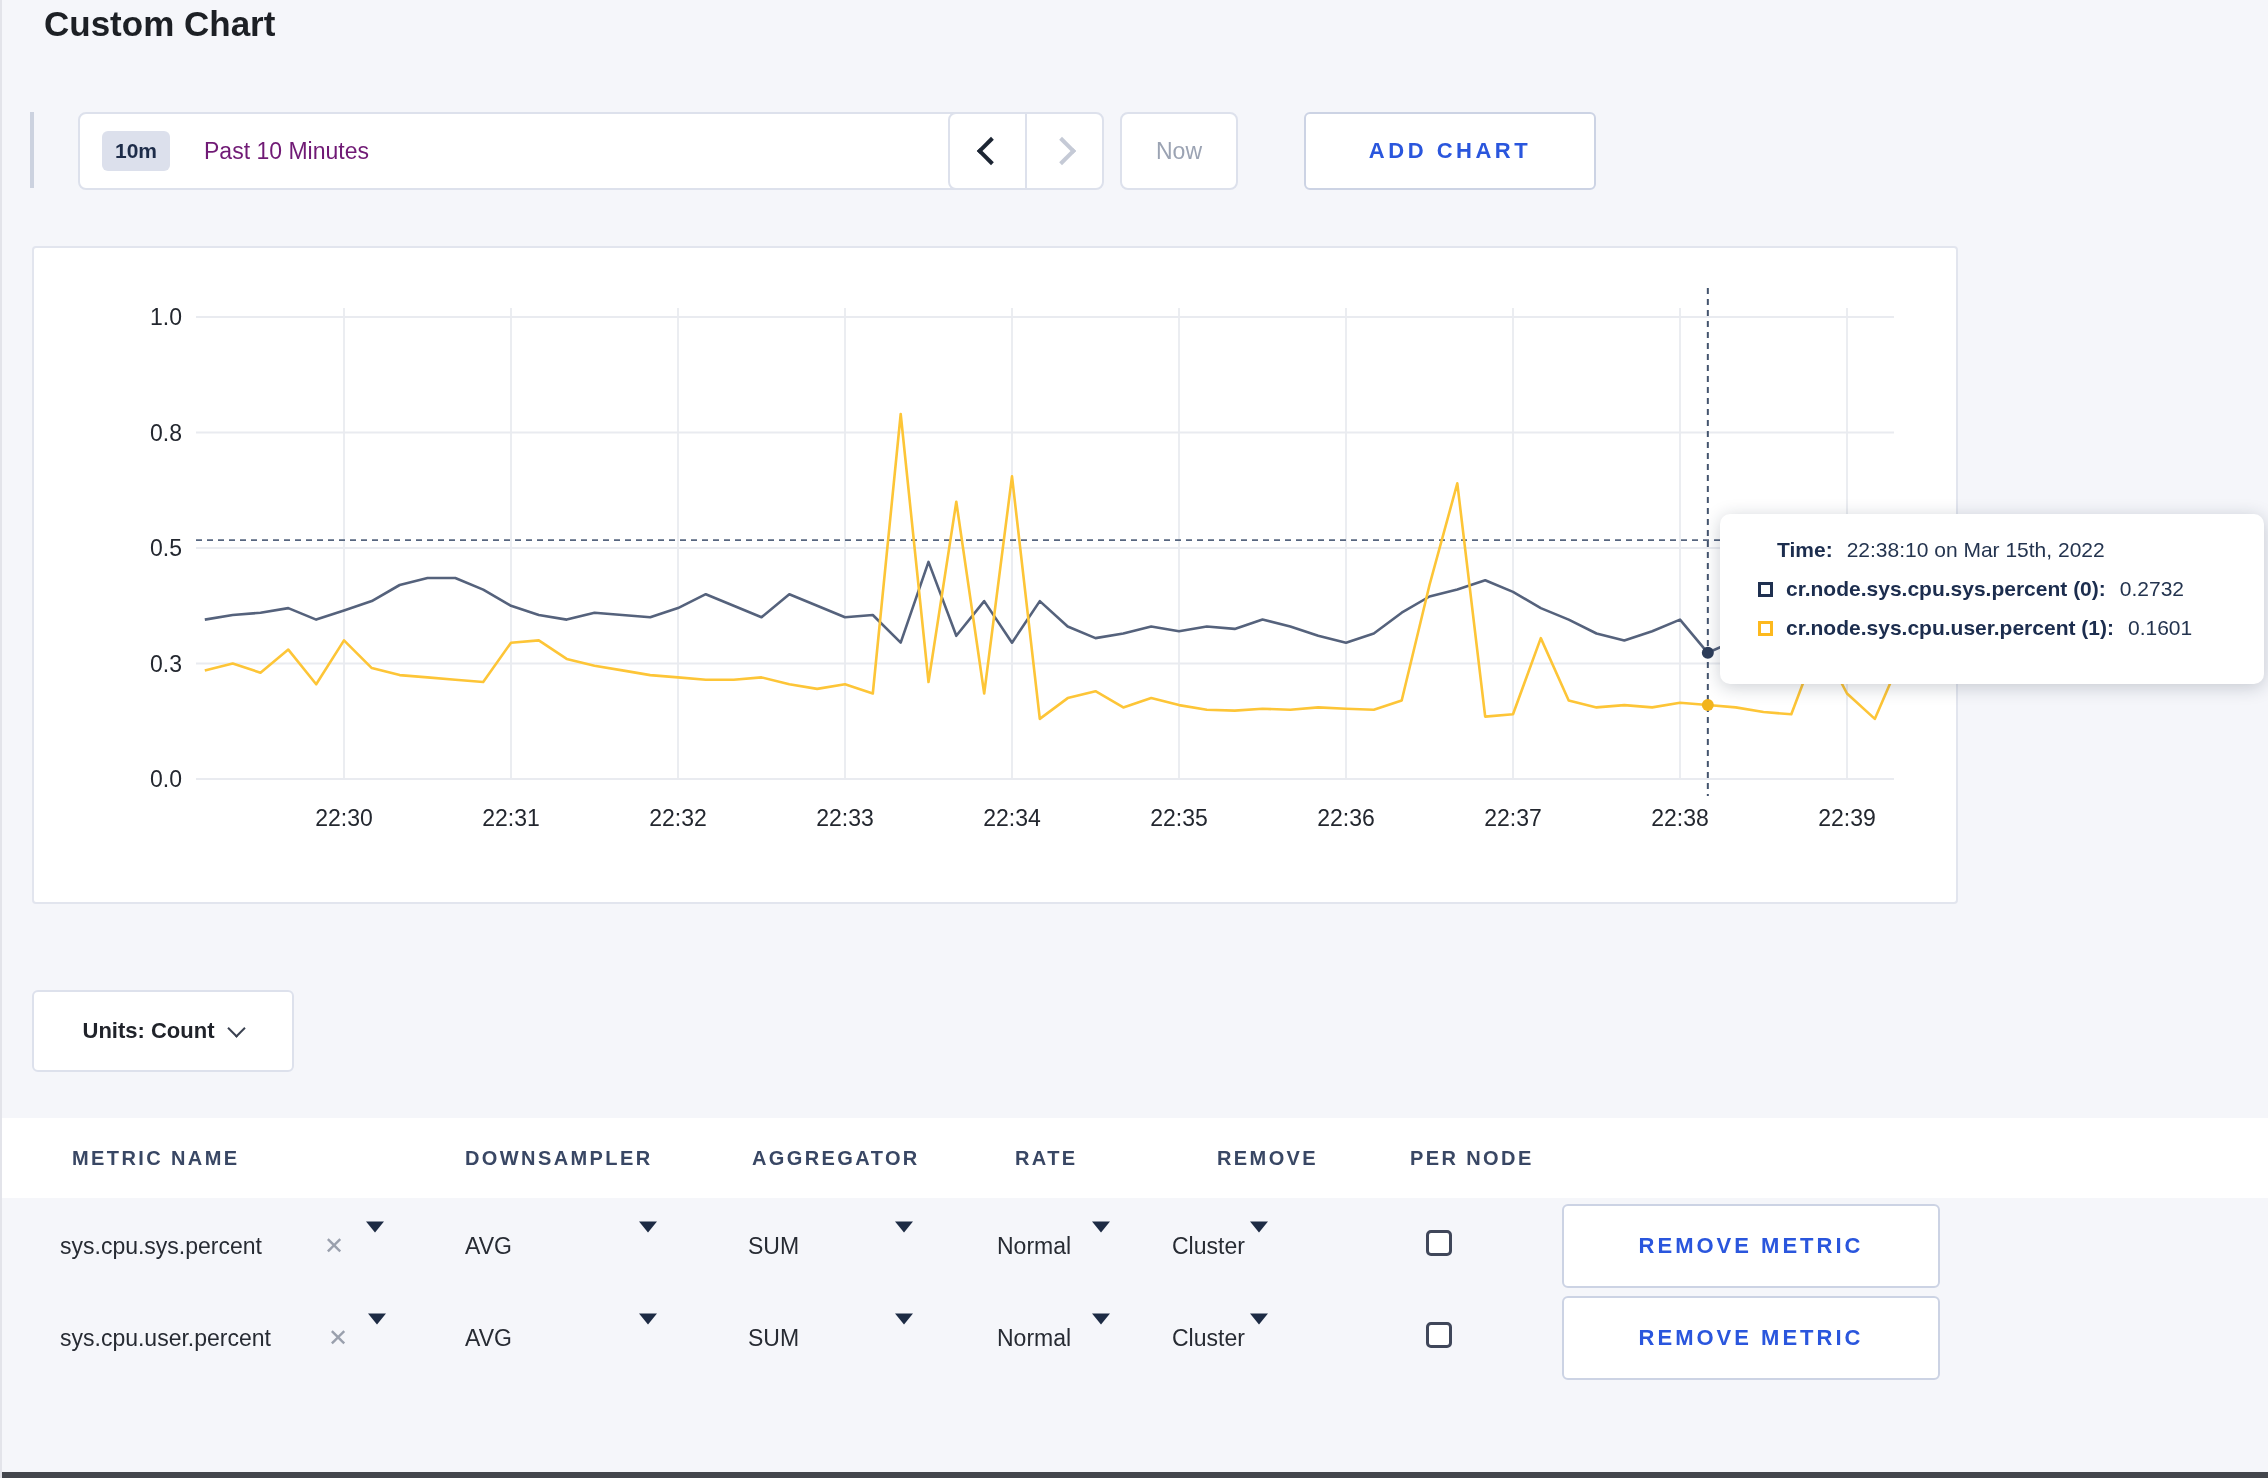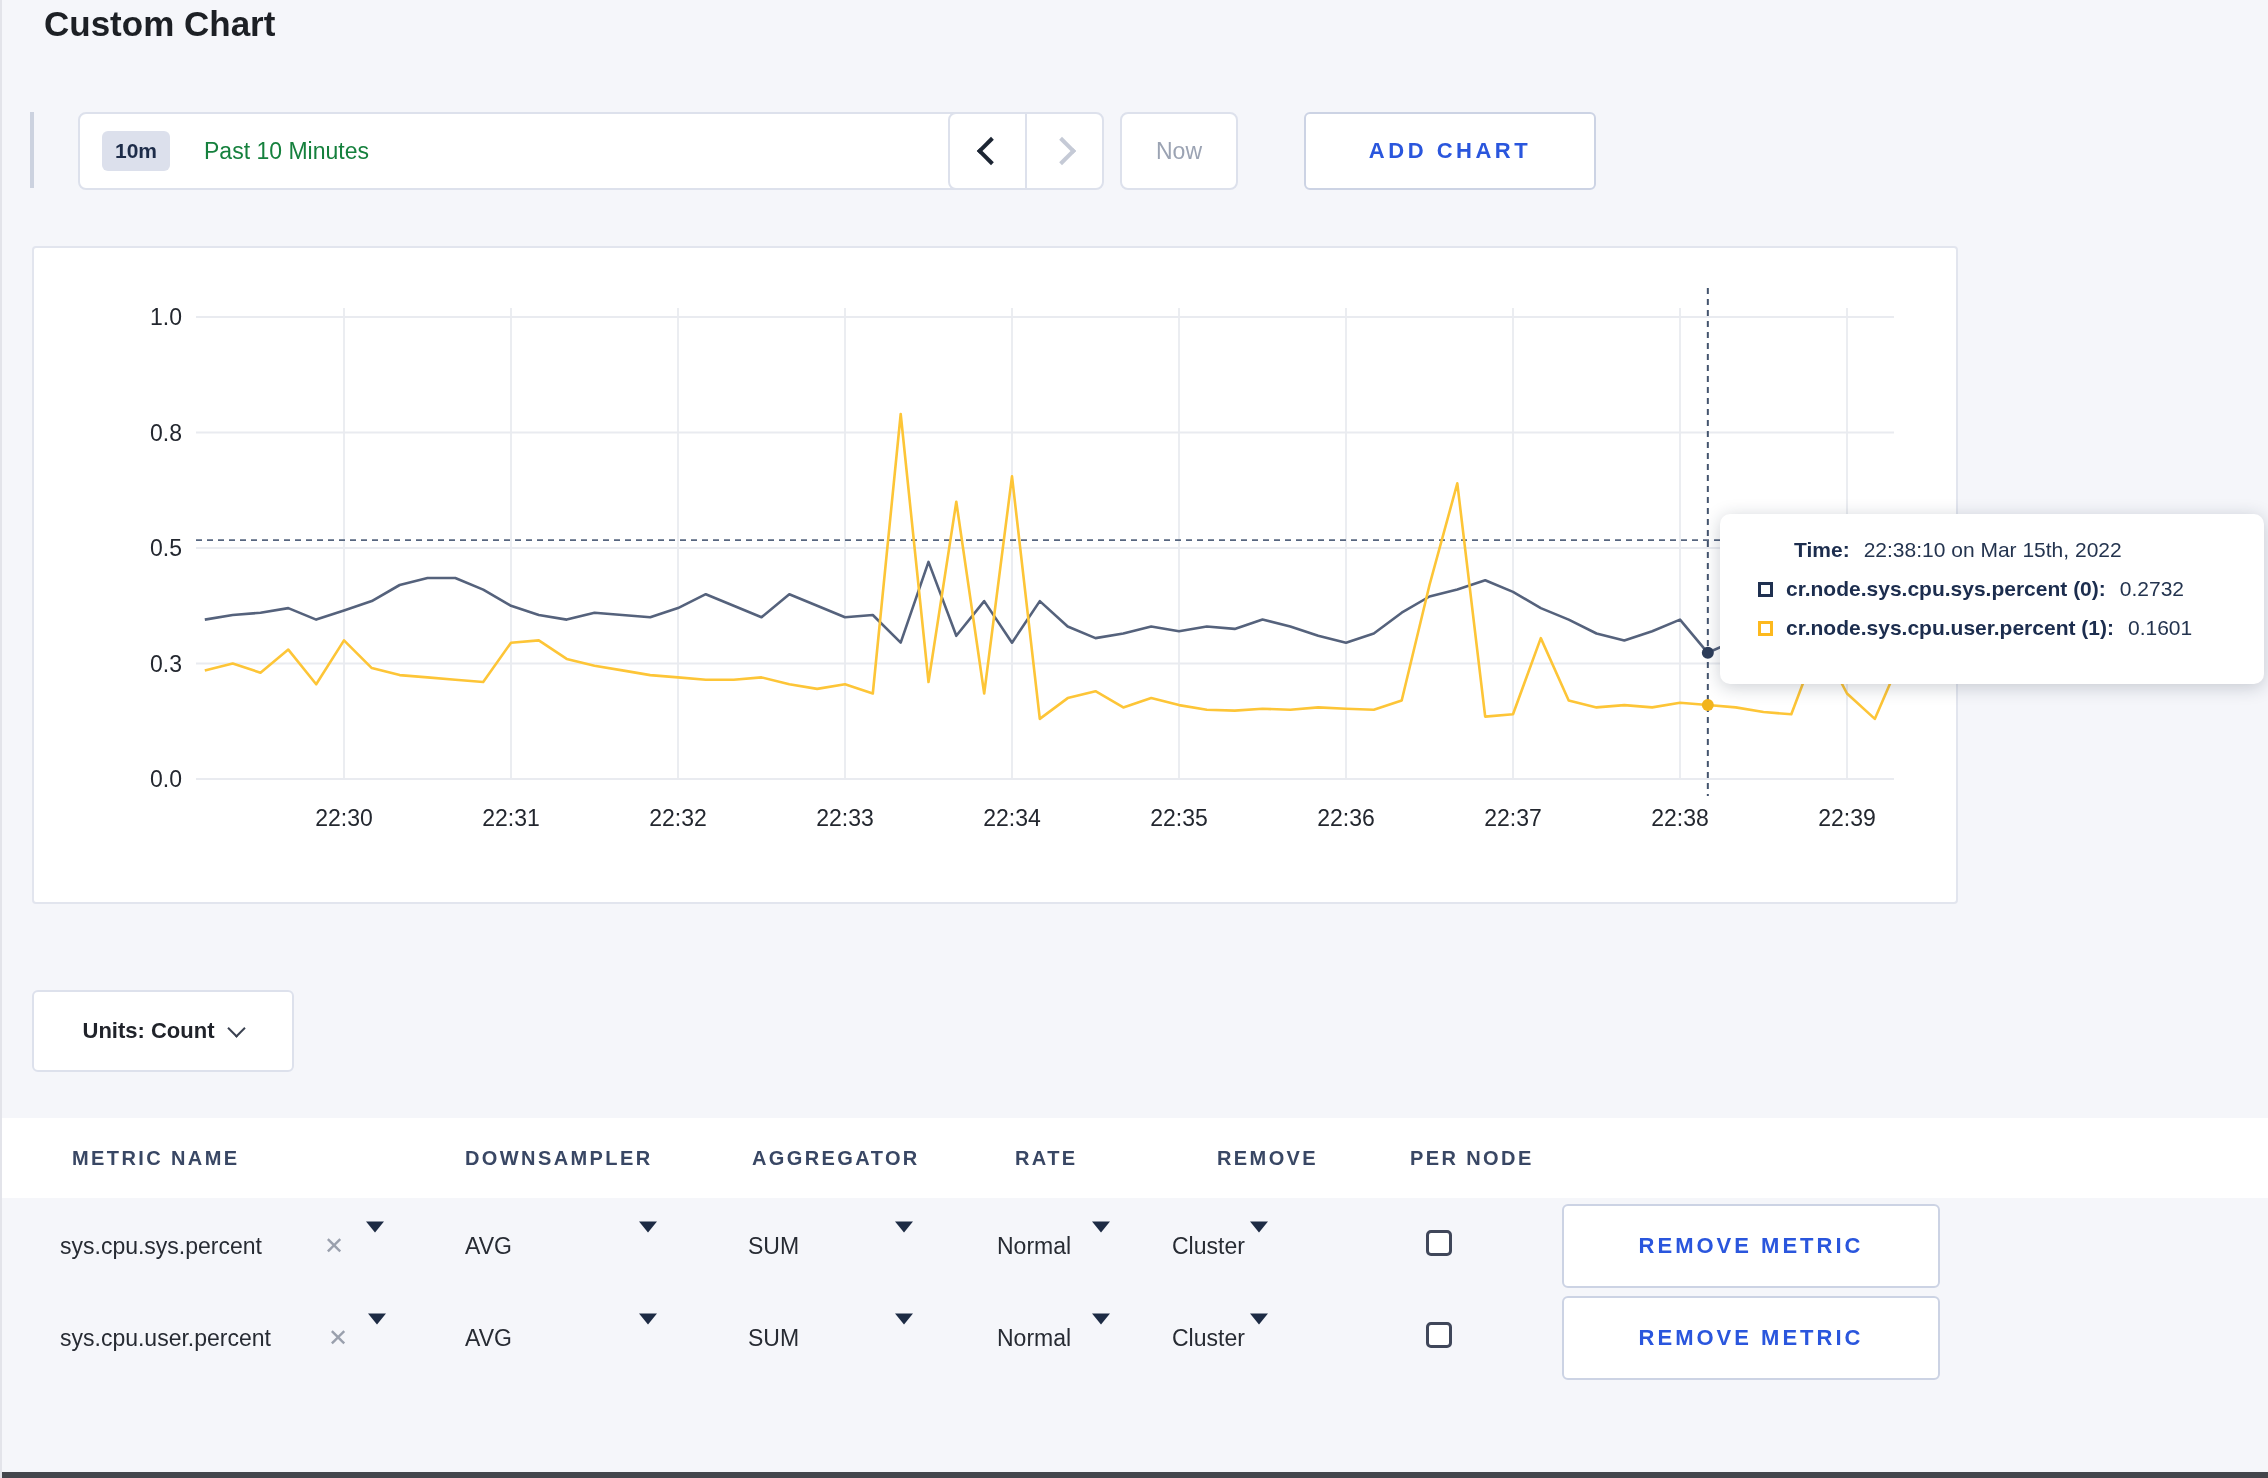--- a/index.html
+++ b/index.html
@@ -10,21 +10,21 @@
   }
   
   .page-title{position:absolute;left:42px;top:4px;font-size:35px;font-weight:600;color:#1d2025;}
   
   .accent-bar{position:absolute;left:28px;top:112px;width:4px;height:76px;background:#ccd2df;}
   .btnish{background:#fff;border:2px solid #dde1ec;border-radius:8px;box-sizing:border-box;
           display:flex;align-items:center;position:absolute;}
   .time-select{left:76px;top:112px;width:952px;height:78px;cursor:pointer;}
   .tw-badge{margin-left:22px;background:#dce0ec;border-radius:6px;padding:8px 13px;
             font-size:21px;font-weight:700;color:#1d2c49;}
-  .tw-label{margin-left:34px;font-size:23px;color:#15803d;}
+  .tw-label{margin-left:34px;font-size:23px;color:#701a75;}
   .chev{width:14px;height:14px;border-right:2.5px solid #222833;border-bottom:2.5px solid #222833;
         transform:rotate(45deg);margin-left:auto;margin-right:32px;margin-top:-6px;}
   .nav-group{position:absolute;left:946px;top:112px;height:78px;display:flex;}
   .nav-btn{width:78px;height:78px;background:#fff;border:2px solid #dde1ec;box-sizing:border-box;
            display:flex;align-items:center;justify-content:center;cursor:pointer;}
   .nav-btn.prev{border-radius:8px 0 0 8px;border-right-width:1px;}
   .nav-btn.next{border-radius:0 8px 8px 0;border-left-width:1px;}
   .chev-l{width:16px;height:16px;border-left:4px solid #1c2533;border-bottom:4px solid #1c2533;transform:rotate(45deg);margin-left:6px;}
   .chev-r{width:16px;height:16px;border-right:4px solid #c5cad6;border-top:4px solid #c5cad6;transform:rotate(45deg);margin-right:6px;}
   .now-btn{left:1118px;top:112px;width:118px;height:78px;justify-content:center;
@@ -35,21 +35,21 @@
   .add-chart{left:1302px;top:112px;width:292px;height:78px;}
   
   .chart-card{position:absolute;left:30px;top:246px;width:1926px;height:658px;background:#fff;
               border:2px solid #e2e5ee;border-radius:4px;box-sizing:border-box;}
   .chart-card svg{position:absolute;left:0;top:0;}
   
   .tooltip{position:absolute;left:1718px;top:514px;width:544px;height:170px;background:#fff;
            border-radius:10px;box-shadow:0 3px 18px rgba(25,35,60,.22);box-sizing:border-box;
            padding:24px 0 0 38px;z-index:5;}
   .tt-row{display:flex;align-items:center;font-size:21px;color:#24344f;margin-bottom:15px;}
-  .tt-row.time{margin-left:36px;}
+  .tt-row.time{margin-left:19px;}
   .tt-label{font-weight:700;color:#1c2d4e;}
   .tt-val{margin-left:14px;}
   .tt-sq{width:15px;height:15px;border:3.5px solid #1f3050;margin-right:13px;box-sizing:border-box;background:#fff;}
   
   .units-btn{left:30px;top:990px;width:262px;height:82px;border-radius:6px;justify-content:center;gap:16px;}
   .units-txt{font-size:22px;font-weight:700;color:#20232a;}
   .chev-sm{width:11px;height:11px;border-right:2.5px solid #3a4150;border-bottom:2.5px solid #3a4150;transform:rotate(45deg);margin-top:-6px;}
   .remove-chart{left:312px;top:990px;width:366px;height:82px;}
   
   .tbl-head{position:absolute;left:0;top:1118px;width:2268px;height:80px;background:#fff;}

